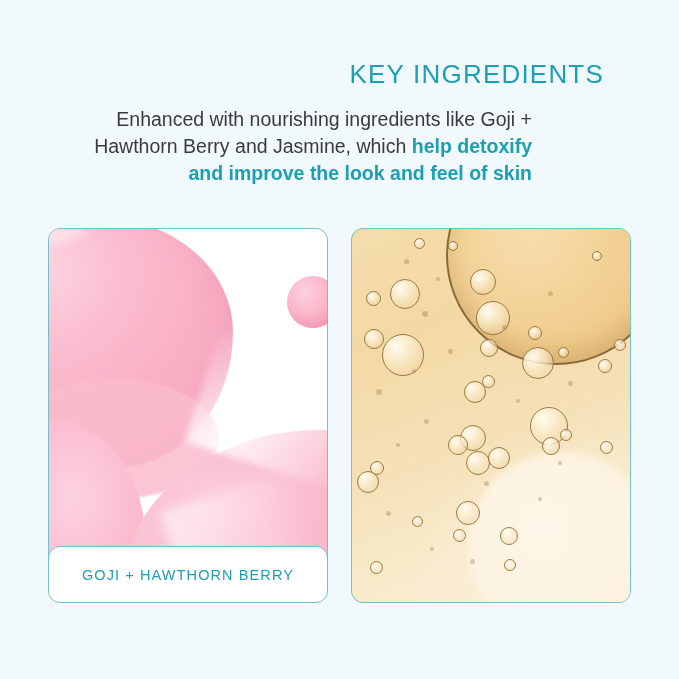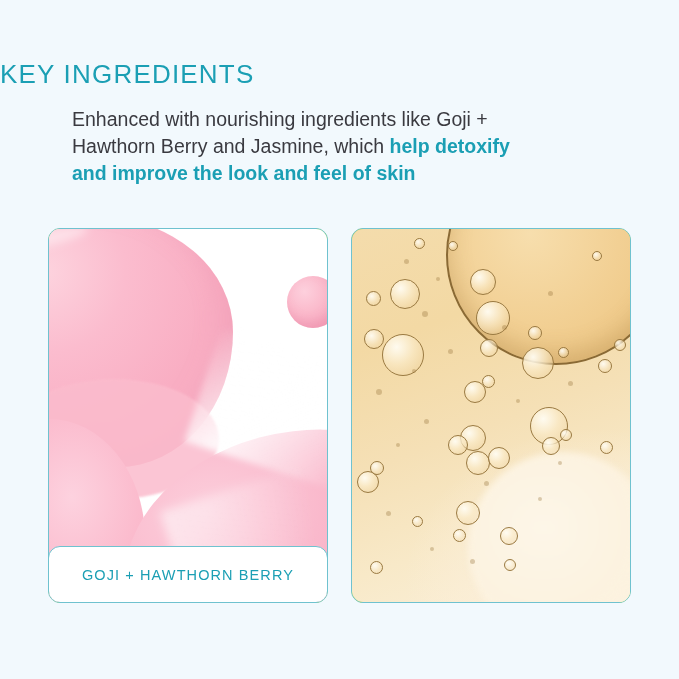--- a/index.html
+++ b/index.html
@@ -18,24 +18,24 @@
     position: relative;
     width: 679px;
     height: 679px;
     background: #f2f9fd;
     box-sizing: border-box;
   }
 
   
   .header {
     position: absolute;
-    left: 0;
+    left: 8px;
     top: 58px;
     width: 596px;
-    text-align: left;
+    text-align: right;
   }
   .title {
     font-size: 26px;
     letter-spacing: 1.2px;
     color: #1b9fb4;
     font-weight: 500;
     line-height: 32px;
     margin: 0;
     white-space: nowrap;
   }

